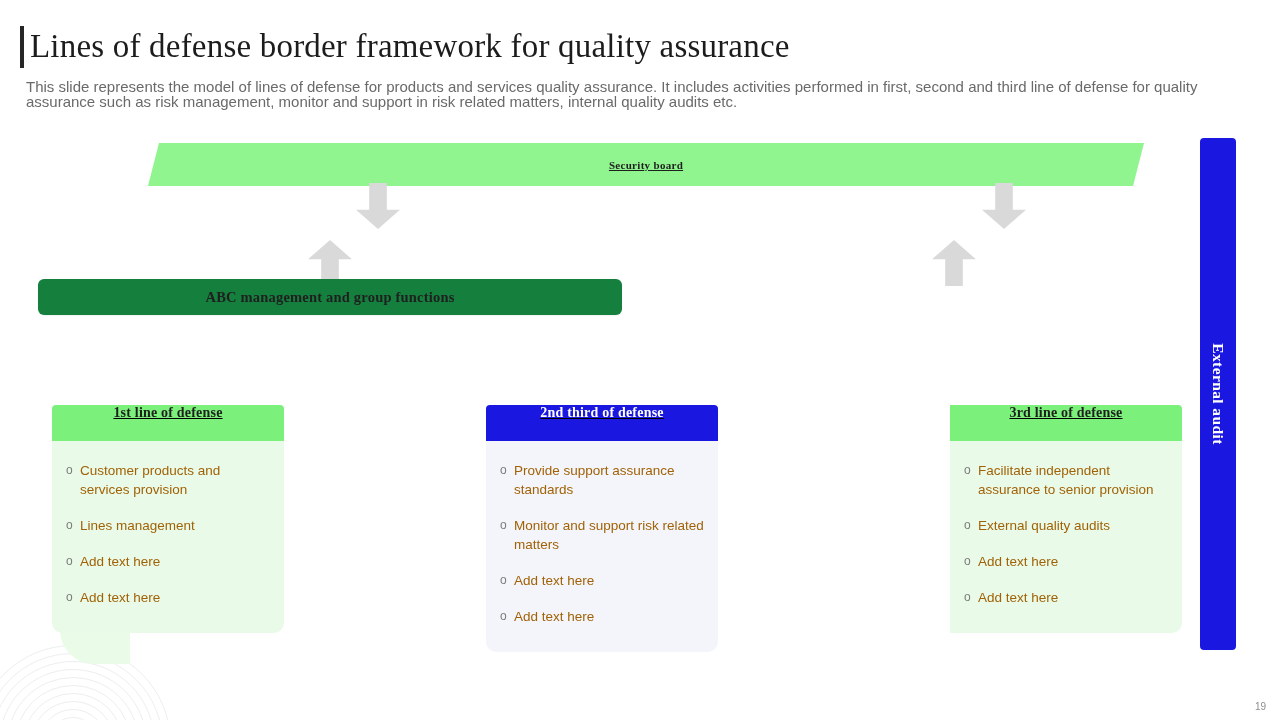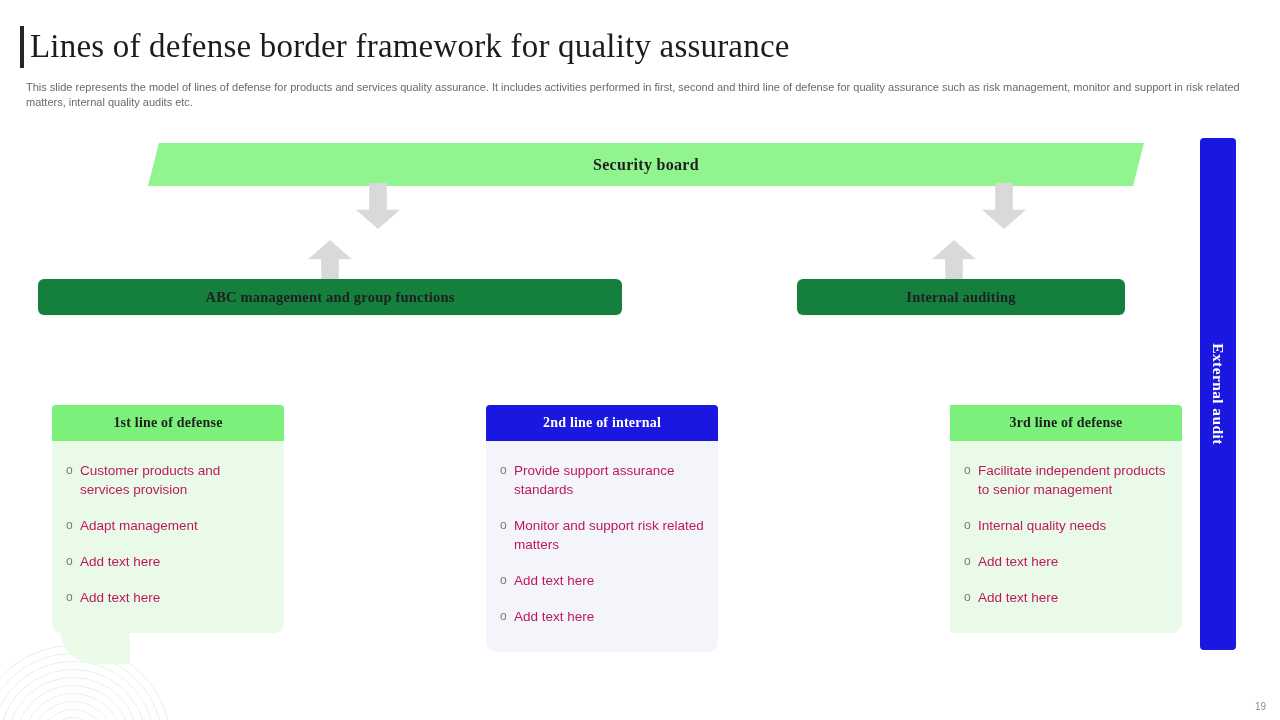--- a/index.html
+++ b/index.html
@@ -64,44 +64,45 @@
     line-height: 44px;
     color: #1c1c1c;
     letter-spacing: 0.2px;
     white-space: nowrap;
   }
   .page-subtitle {
     position: absolute;
     left: 26px;
     top: 80px;
     width: 1214px;
-    font-size: 11px;
+    font-size: 15px;
     line-height: 14.5px;
     color: #6a6a6a;
   }
 
   
   .banner {
     position: absolute;
     left: 148px;
     top: 143px;
     width: 996px;
     height: 43px;
     background: #90f58e;
     clip-path: polygon(1.1% 0%, 100% 0%, 98.9% 100%, 0% 100%);
     display: flex;
     align-items: center;
     justify-content: center;
   }
   .banner-label {
     font-family: "Liberation Serif", serif;
     font-weight: bold;
-    font-size: 16px;
+    font-size: 11px;
     color: #1f1f1f;
     letter-spacing: 0.3px;
+    text-decoration: underline;
   }
 
   
   .arrow {
     position: absolute;
     width: 44px;
     height: 46px;
     background: #d9d9d9;
   }
   .arrow.down {
@@ -134,22 +135,22 @@
   .card {
     position: absolute;
     top: 405px;
     width: 232px;
     border-radius: 4px 4px 10px 10px;
     overflow: hidden;
   }
   .card-header {
     height: 36px;
     display: flex;
-    align-items: center;
     justify-content: center;
+    text-decoration: underline;
   }
   .card-header-label {
     font-family: "Liberation Serif", serif;
     font-weight: bold;
     font-size: 14px;
     letter-spacing: 0.2px;
   }
   .card-body {
     padding: 20px 14px 26px 14px;
     min-height: 190px;
@@ -164,21 +165,21 @@
   .bullet-mark {
     flex: 0 0 auto;
     width: 14px;
     font-size: 12px;
     line-height: 19px;
     color: #7b7b7b;
   }
   .bullet-text {
     font-size: 13.5px;
     line-height: 19px;
-    color: #be185d;
+    color: #a16207;
   }
 
   
   .card.green .card-header { background: #7bf07a; }
   .card.green .card-header-label { color: #1f1f1f; }
   .card.green .card-body { background: #e9fbe8; }
 
   .card.blue .card-header { background: #1a17e0; }
   .card.blue .card-header-label { color: #ffffff; }
   .card.blue .card-body { background: #f4f5fa; }
@@ -253,51 +254,48 @@
   </div>
 
   <div class="arrow down" style="left:356px; top:183px;"></div>
   <div class="arrow up" style="left:308px; top:240px;"></div>
   <div class="arrow down" style="left:982px; top:183px;"></div>
   <div class="arrow up" style="left:932px; top:240px;"></div>
 
   <div class="pill" style="left:38px; top:279px; width:584px;">
     <span class="pill-label">ABC management and group functions</span>
   </div>
-  <div class="pill" style="left:797px; top:279px; width:328px;">
-    <span class="pill-label">Internal auditing</span>
-  </div>
 
   <div class="card green" style="left:52px;">
     <div class="card-header">
       <span class="card-header-label">1st line of defense</span>
     </div>
     <div class="card-body">
       <div class="bullet-row">
         <span class="bullet-mark">o</span>
         <span class="bullet-text">Customer products and services provision</span>
       </div>
       <div class="bullet-row">
         <span class="bullet-mark">o</span>
-        <span class="bullet-text">Adapt management</span>
+        <span class="bullet-text">Lines management</span>
       </div>
       <div class="bullet-row">
         <span class="bullet-mark">o</span>
         <span class="bullet-text">Add text here</span>
       </div>
       <div class="bullet-row">
         <span class="bullet-mark">o</span>
         <span class="bullet-text">Add text here</span>
       </div>
     </div>
   </div>
 
   <div class="card blue" style="left:486px;">
     <div class="card-header">
-      <span class="card-header-label">2nd line of internal</span>
+      <span class="card-header-label">2nd third of defense</span>
     </div>
     <div class="card-body">
       <div class="bullet-row">
         <span class="bullet-mark">o</span>
         <span class="bullet-text">Provide support assurance standards</span>
       </div>
       <div class="bullet-row">
         <span class="bullet-mark">o</span>
         <span class="bullet-text">Monitor and support risk related matters</span>
       </div>
@@ -312,25 +310,25 @@
     </div>
   </div>
 
   <div class="card green" style="left:918px;padding-left:32px;">
     <div class="card-header">
       <span class="card-header-label">3rd line of defense</span>
     </div>
     <div class="card-body">
       <div class="bullet-row">
         <span class="bullet-mark">o</span>
-        <span class="bullet-text">Facilitate independent products to senior management</span>
-      </div>
-      <div class="bullet-row">
-        <span class="bullet-mark">o</span>
-        <span class="bullet-text">Internal  quality needs</span>
+        <span class="bullet-text">Facilitate independent assurance to senior provision</span>
+      </div>
+      <div class="bullet-row">
+        <span class="bullet-mark">o</span>
+        <span class="bullet-text">External  quality audits</span>
       </div>
       <div class="bullet-row">
         <span class="bullet-mark">o</span>
         <span class="bullet-text">Add text here</span>
       </div>
       <div class="bullet-row">
         <span class="bullet-mark">o</span>
         <span class="bullet-text">Add text here</span>
       </div>
     </div>

